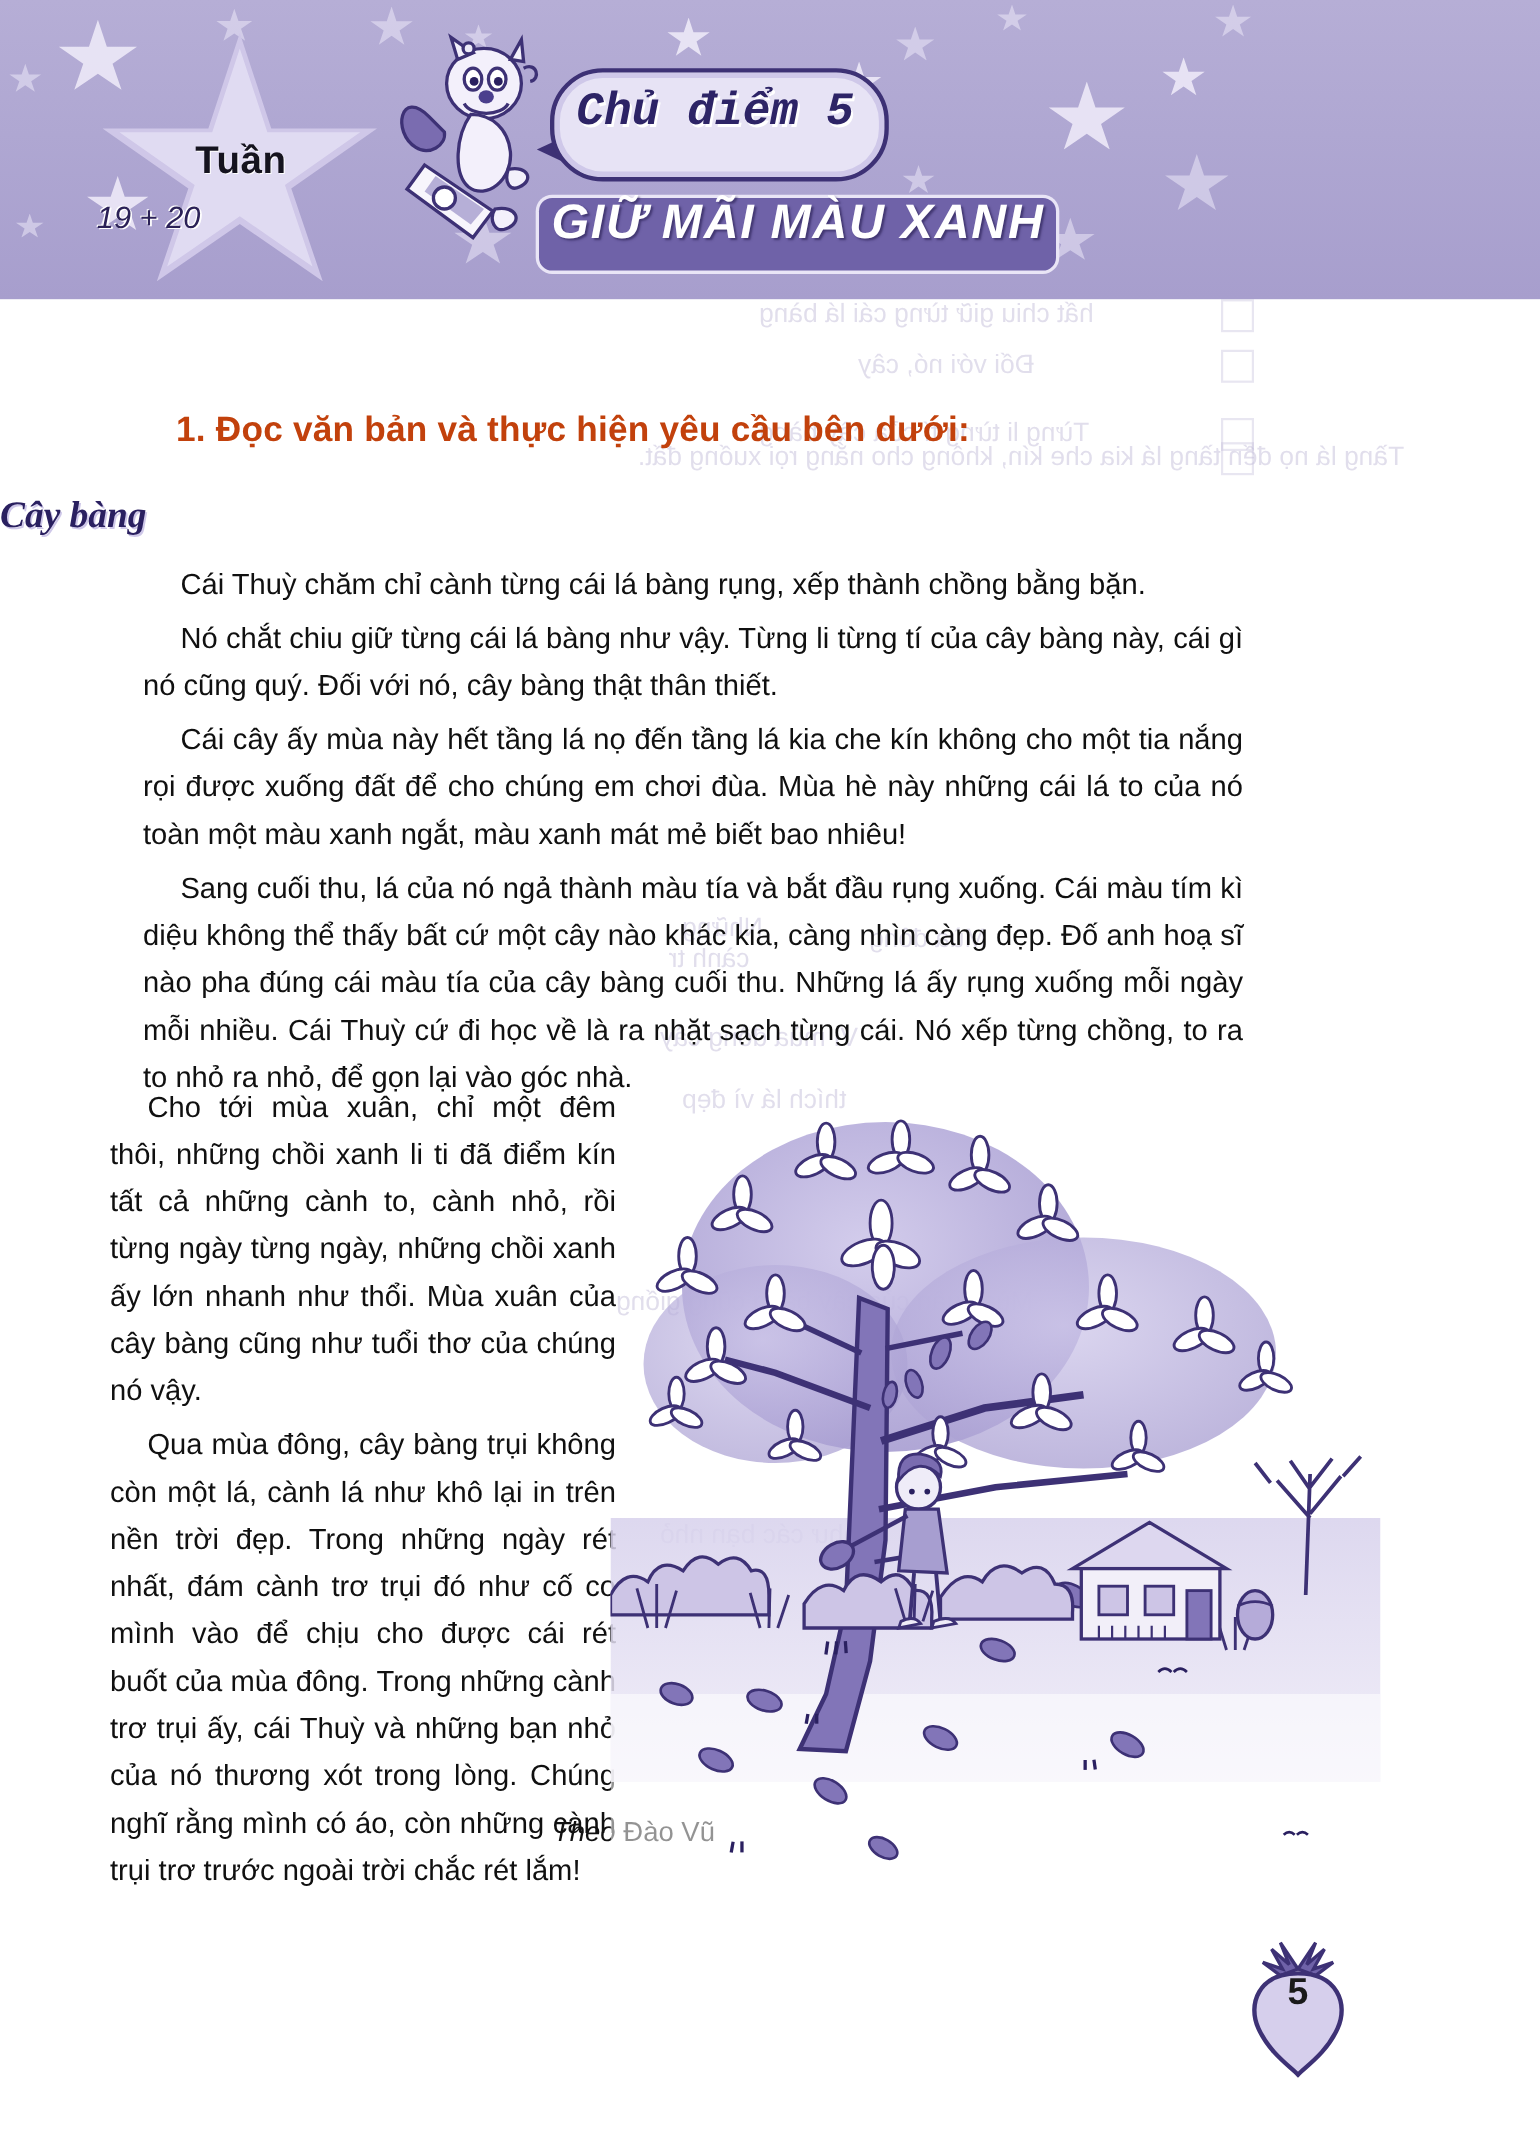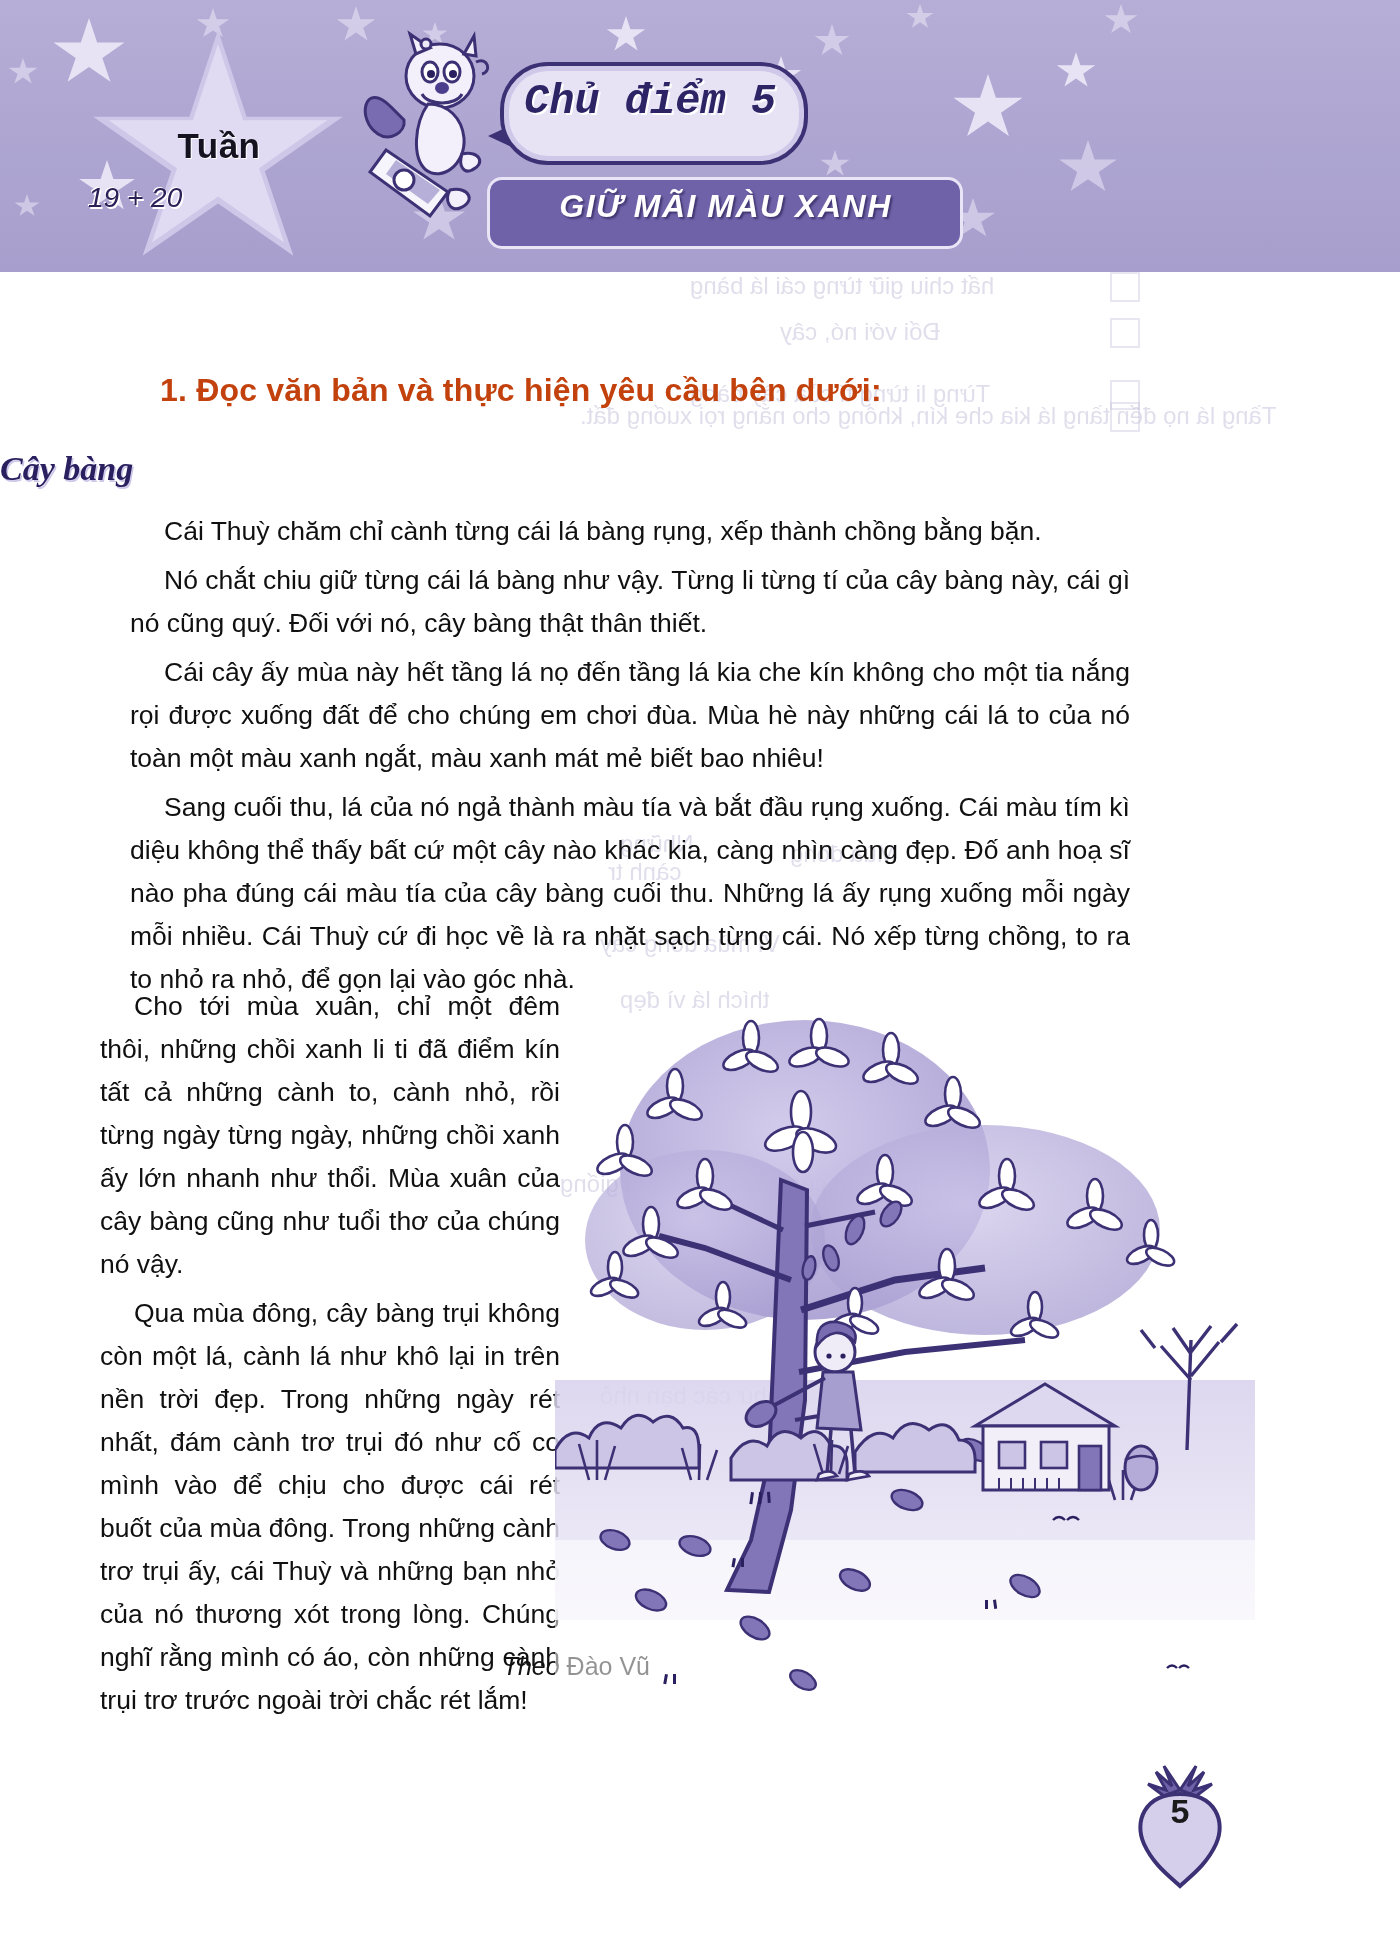--- a/index.html
+++ b/index.html
@@ -73,22 +73,22 @@
     text-shadow:2px 2px 0 #fff;
   }
 
   
   .title-bar{
     position:absolute;left:490px;top:180px;width:470px;height:66px;
     background:#6f62a8;border-radius:12px;
     box-shadow:0 0 0 3px #e9e5f6;
   }
   .title-text{
-    position:absolute;left:490px;top:188px;width:471px;text-align:center;
-    font-size:32px;font-weight:bold;font-style:italic;color:#ffffff;
+    position:absolute;left:490px;top:177px;width:471px;text-align:center;
+    font-size:44px;font-weight:bold;font-style:italic;color:#ffffff;
     letter-spacing:1.5px;
     text-shadow:2px 2px 2px rgba(30,20,70,.55);
   }
 
   
   .q-heading{
     position:absolute;left:160px;top:372px;
     font-size:32px;font-weight:bold;color:#c2410c;letter-spacing:.2px;
   }
   .story-title{

